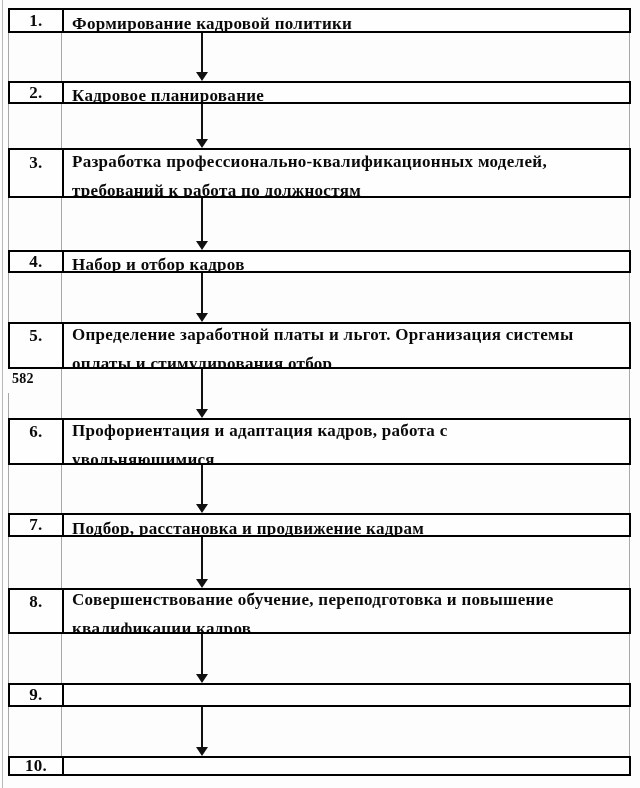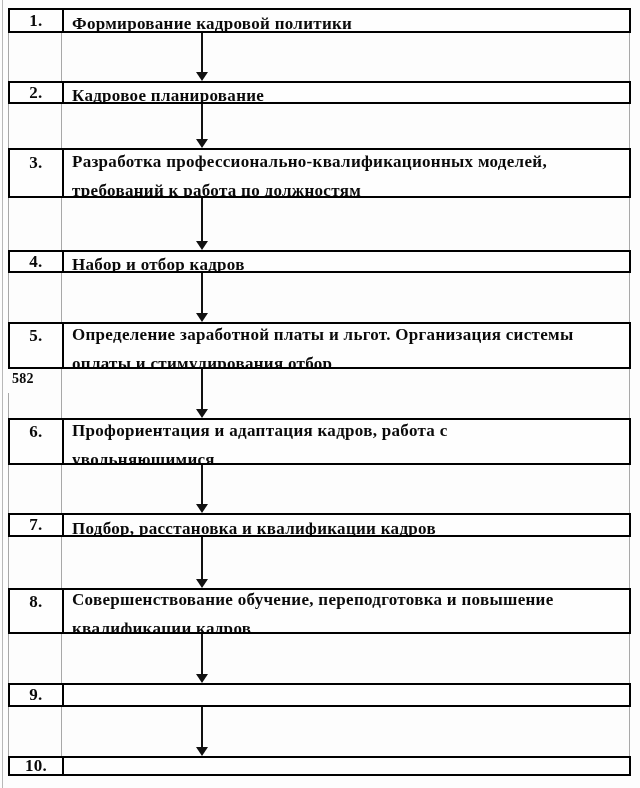--- a/index.html
+++ b/index.html
@@ -149,21 +149,21 @@
     <i class="gl" style="left:8px"></i>
     <i class="gl" style="left:61px"></i>
     <i class="gl" style="left:629px"></i>
     <i class="al"></i>
     <i class="ah"></i>
   </div>
 
   <div class="box" style="top:513px;height:24px">
     <div class="num-cell">7.</div>
     <div class="text-cell">
-      <span>Подбор, расстановка и квалификации кадров</span>
+      <span>Подбор, расстановка и продвижение кадрам</span>
     </div>
   </div>
 
   <div class="gap" style="top:537px;height:51px">
     <i class="gl" style="left:8px"></i>
     <i class="gl" style="left:61px"></i>
     <i class="gl" style="left:629px"></i>
     <i class="al"></i>
     <i class="ah"></i>
   </div>

